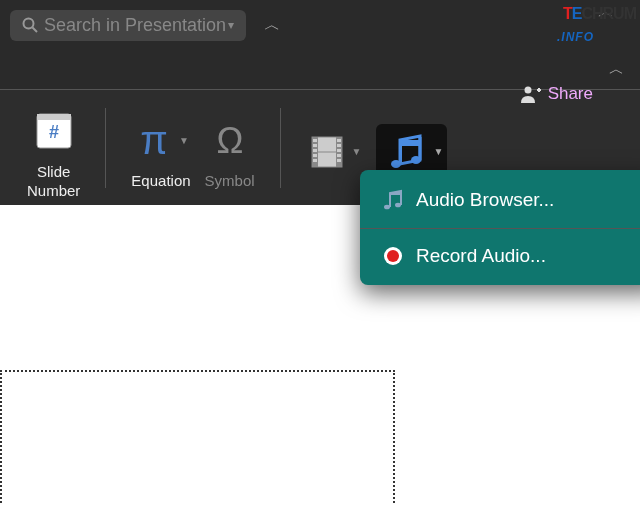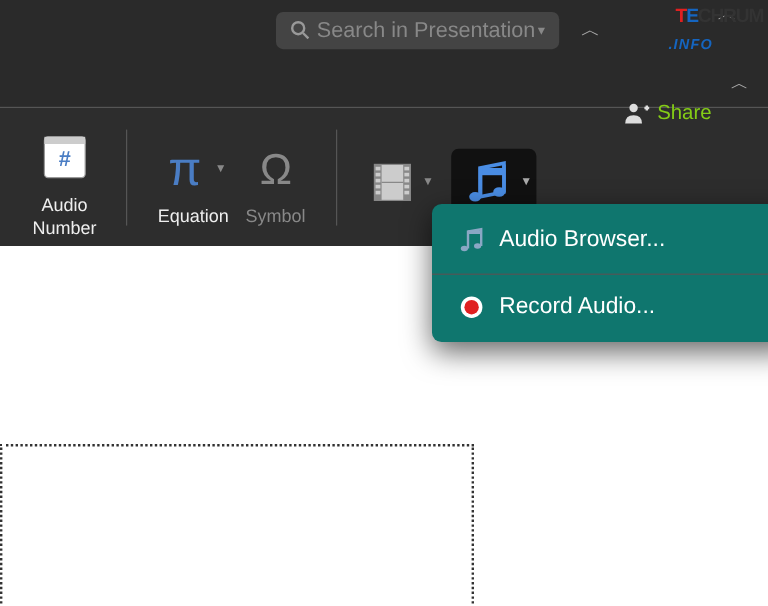--- a/index.html
+++ b/index.html
@@ -1,26 +1,26 @@
 <!DOCTYPE html>
 <html><head>
   <meta charset="utf-8">
   <style>
     * { margin: 0; padding: 0; box-sizing: border-box; font-family: -apple-system, BlinkMacSystemFont, "Segoe UI", sans-serif; }
     body { width: 640px; height: 505px; background: #2d2d2d; overflow: hidden; position: relative; }
     
     .top-bar { height: 50px; background: #2a2a2a; display: flex; align-items: center; padding: 0 10px; }
-    .search-box { display: flex; align-items: center; background: #444; border-radius: 6px; padding: 5px 12px; margin-left: 220px; }
+    .search-box { display: flex; align-items: center; background: #444; border-radius: 6px; padding: 5px 12px; }
     .search-icon { color: #999; margin-right: 6px; }
     .search-placeholder { color: #888; font-size: 18px; }
     .top-caret { color: #aaa; margin-left: 18px; font-size: 16px; }
     .top-caret-far { position: absolute; top: 2px; right: 26px; color: #aaa; font-size: 16px; }
     
     .share-row { height: 40px; background: #2a2a2a; display: flex; align-items: center; justify-content: flex-end; padding: 0 16px; border-bottom: 1px solid #555; }
-    .share-btn { display: flex; align-items: center; color: #84cc16; font-size: 17px; margin-right: 10px; margin-top: 48px; }
+    .share-btn { display: flex; align-items: center; color: #f0abfc; font-size: 17px; margin-right: 10px; margin-top: 48px; }
     .share-icon { margin-right: 6px; }
     .share-caret { color: #aaa; margin-left: 6px; font-size: 15px; }
     
     .ribbon { height: 115px; background: #2d2d2d; display: flex; align-items: center; padding: 0 10px; }
     .ribbon-group { display: flex; align-items: flex-start; padding: 8px 10px 0; }
     .ribbon-btn { display: flex; flex-direction: column; align-items: center; color: #eee; margin: 0 4px; padding: 0 3px; cursor: pointer; }
     .ribbon-icon-box { height: 56px; display: flex; align-items: center; justify-content: center; }
     .ribbon-label { font-size: 15px; margin-top: 4px; text-align: center; line-height: 1.25; }
     .separator { width: 1px; height: 80px; background: #555; margin: 0 8px; align-self: center; }
     .dropdown-caret { color: #888; font-size: 10px; margin-left: 4px; align-self: center; }
@@ -81,21 +81,21 @@
 <div class="ribbon">
   <div class="ribbon-group">
     <div class="ribbon-btn">
       <div class="ribbon-icon-box">
         <svg width="38" height="42" viewBox="0 0 38 42">
           <rect x="2" y="4" width="34" height="34" rx="3" fill="#fff" stroke="#999"></rect>
           <rect x="2" y="4" width="34" height="6" fill="#ccc"></rect>
           <text x="19" y="28" fill="#4a7dc4" font-size="18" font-weight="bold" text-anchor="middle">#</text>
         </svg>
       </div>
-      <div class="ribbon-label" style="white-space:pre-line">Audio
+      <div class="ribbon-label" style="white-space:pre-line">Slide
 Number</div>
     </div>
   </div>
 
   <div class="separator"></div>
 
   <div class="ribbon-group">
     <div class="ribbon-btn">
       <div class="ribbon-icon-box btn-with-caret">
         <svg width="42" height="46" viewBox="0 0 42 46">

